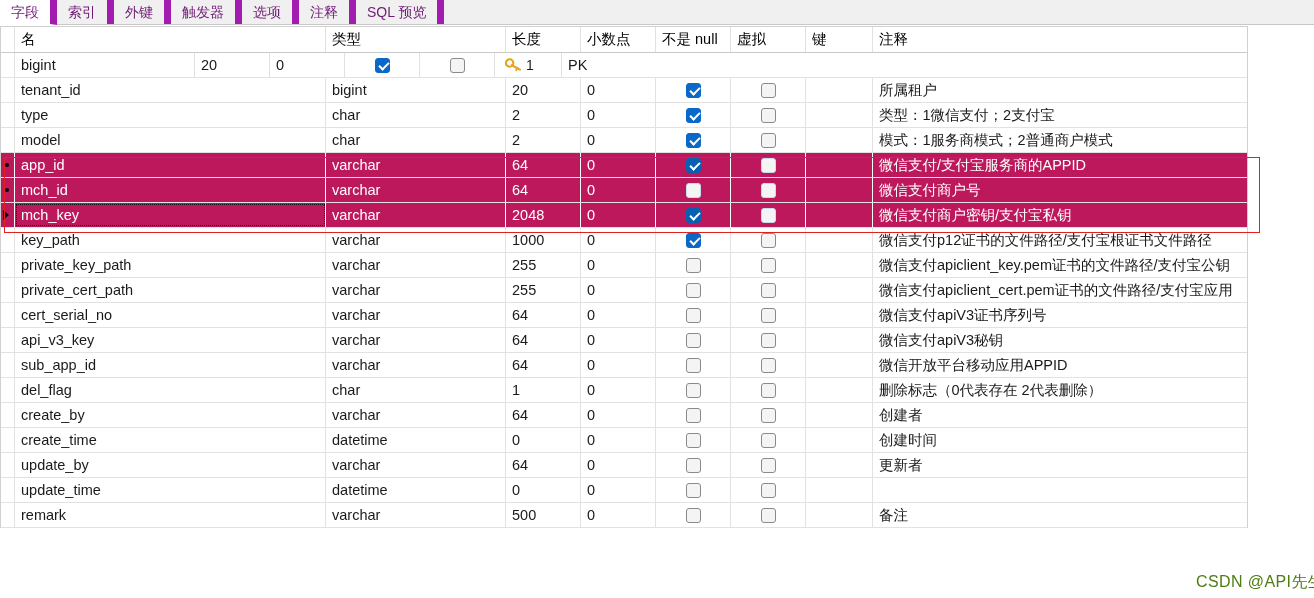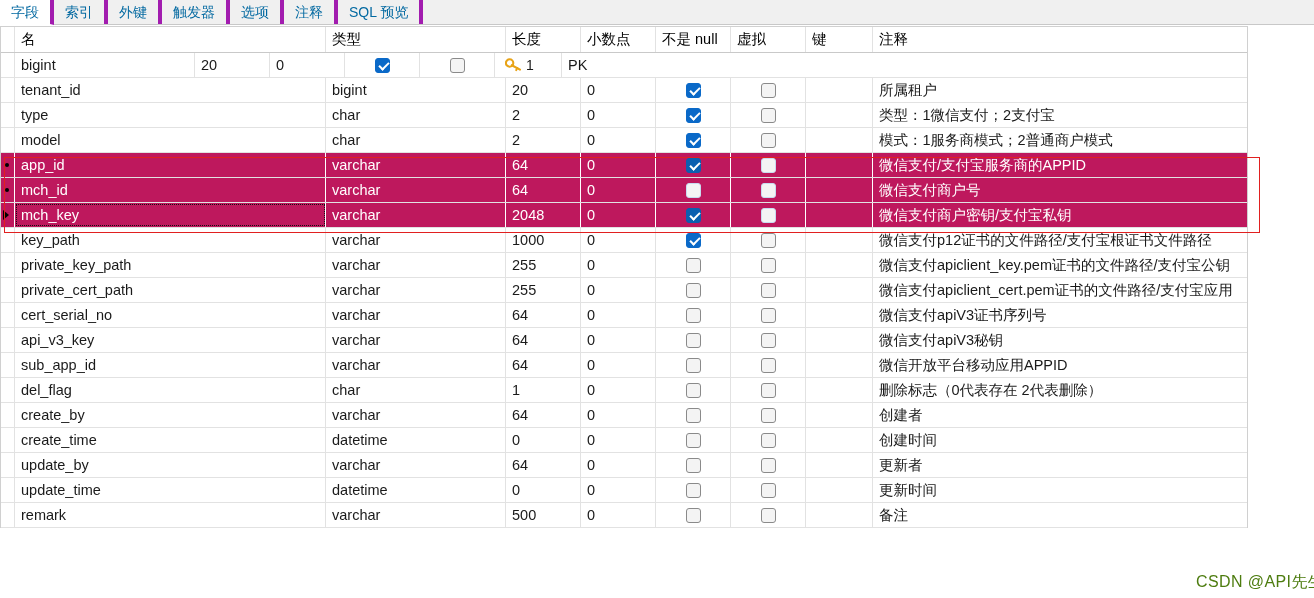--- a/index.html
+++ b/index.html
@@ -17,23 +17,23 @@
     width: 1314px; height: 25px;
     background: #f0f0f0;
     border-bottom: 1px solid #c8c8c8;
     display: flex;
     align-items: stretch;
   }
   .tab {
     display: flex; align-items: center;
     padding: 0 11px;
     font-size: 14px;
-    color: #0369a1;
+    color: #701a75;
     line-height: 1;
-    border-right: 4px solid #a21caf;
+    border-right: 7px solid #a21caf;
     background: transparent;
     cursor: default;
     white-space: nowrap;
   }
   .tab.active {
     background: #ffffff;
     border-bottom: 1px solid #ffffff;
     margin-bottom: -1px;
   }
   #tabfill { flex: 1 1 auto; }
@@ -462,21 +462,20 @@
         <div class="cell c-type">datetime</div>
         <div class="cell c-len">0</div>
         <div class="cell c-dec">0</div>
         <div class="cell c-notnull">
           <span class="cb"></span>
         </div>
         <div class="cell c-virtual">
           <span class="cb"></span>
         </div>
         <div class="cell c-key"></div>
-        <div class="cell c-comment">更新时间</div>
       </div>
       <div class="row">
         <div class="gutter"></div>
         <div class="cell c-name">remark</div>
         <div class="cell c-type">varchar</div>
         <div class="cell c-len">500</div>
         <div class="cell c-dec">0</div>
         <div class="cell c-notnull">
           <span class="cb"></span>
         </div>

